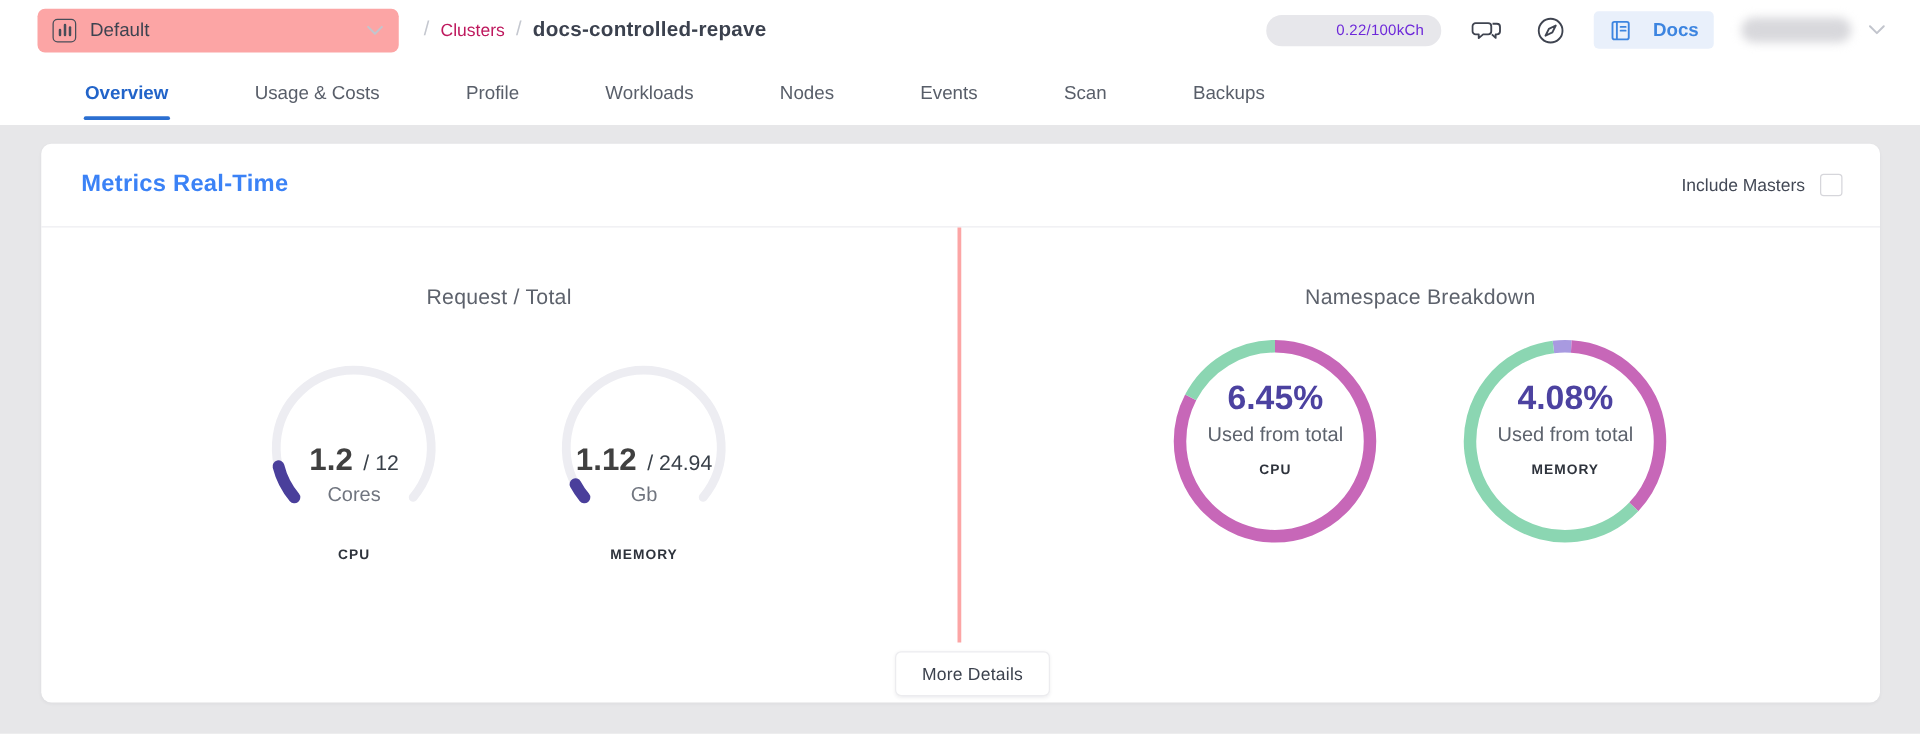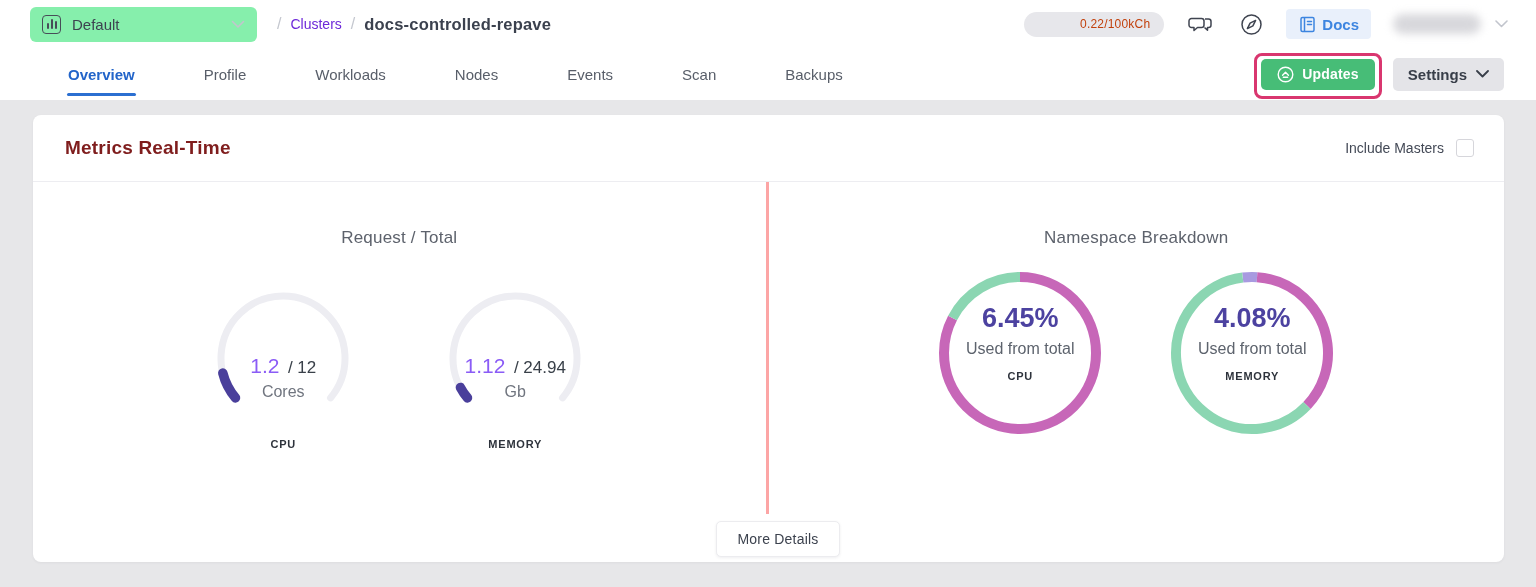--- a/index.html
+++ b/index.html
@@ -1,67 +1,67 @@
 <!DOCTYPE html>
 <html><head>
 <meta charset="utf-8">
 <style>
   * { margin:0; padding:0; box-sizing:border-box; }
   html,body { width:1536px; height:587px; overflow:hidden; }
   body { font-family:"Liberation Sans","DejaVu Sans",sans-serif; background:#e7e7e9; color:#3d4350; }
 
   
   .topbar { height:48px; background:#ffffff; display:flex; align-items:center; padding:0 28px 0 30px; }
-  .workspace-select { width:227px; height:35px; background:#86efac; border-radius:6px; display:flex; align-items:center; gap:11px; padding:0 12px; cursor:pointer; }
+  .workspace-select { width:289px; height:35px; background:#fca5a5; border-radius:6px; display:flex; align-items:center; gap:11px; padding:0 12px; cursor:pointer; }
   .ws-icon { width:19px; height:19px; border:1.5px solid #474d58; border-radius:4px; display:flex; align-items:flex-end; justify-content:center; gap:2px; padding:3px 3px 3.5px; }
   .ws-icon i { display:block; width:2px; background:#474d58; border-radius:1px; }
   .ws-label { font-size:15px; color:#3d4350; }
   .chev { margin-left:auto; }
   .breadcrumb { display:flex; align-items:center; gap:9px; margin-left:20px; font-size:15px; }
   .bc-sep { color:#c4c7cf; font-size:16px; }
-  .bc-link { color:#6d28d9; font-size:14px; cursor:pointer; }
+  .bc-link { color:#be185d; font-size:14px; cursor:pointer; }
   .bc-current { color:#3b414e; font-size:16.5px; font-weight:700; letter-spacing:.2px; }
   .topbar-right { margin-left:auto; display:flex; align-items:center; }
-  .usage-pill { width:140px; height:25px; background:#e7e7eb; border-radius:13px; font-size:12px; color:#c2410c; display:flex; align-items:center; justify-content:flex-end; padding-right:14px; letter-spacing:.2px; }
+  .usage-pill { width:140px; height:25px; background:#e7e7eb; border-radius:13px; font-size:12px; color:#6d28d9; display:flex; align-items:center; justify-content:flex-end; padding-right:14px; letter-spacing:.2px; }
   .icon-btn { margin-left:24px; cursor:pointer; display:flex; align-items:center; }
-  .docs-btn { margin-left:22px; height:30px; background:#e9f0fb; border:none; border-radius:4px; display:flex; align-items:center; gap:5px; padding:0 12px; color:#3d85e0; font-size:15px; font-weight:700; cursor:pointer; font-family:inherit; }
+  .docs-btn { margin-left:22px; height:30px; background:#e9f0fb; border:none; border-radius:4px; display:flex; align-items:center; gap:16px; padding:0 12px; color:#3d85e0; font-size:15px; font-weight:700; cursor:pointer; font-family:inherit; }
   .user-menu { margin-left:22px; display:flex; align-items:center; gap:14px; cursor:pointer; }
   .user-blur { width:88px; height:20px; background:#d8d8dc; border-radius:10px; filter:blur(4px); }
 
   
   .tabbar { height:52px; background:#ffffff; display:flex; align-items:center; padding:0 32px 0 33px; position:relative; }
   .tabs { display:flex; gap:33px; height:100%; }
   .tab { display:flex; align-items:center; font-size:15px; font-weight:500; color:#585e69; cursor:pointer; position:relative; padding:0 1px;margin-left:34px; }
   .tab.active { color:#2264c9; font-weight:700; }
   .tab.active::after { content:""; position:absolute; left:0; right:0; bottom:4px; height:3px; border-radius:2px; background:#2b6fd1; }
   .tabbar-right { margin-left:auto; display:flex; align-items:center; gap:10px; }
   .updates-wrap { position:relative; }
   .updates-btn { height:31px; background:#47bd77; color:#fff; border:none; border-radius:5px; font-size:14px; font-weight:700; display:flex; align-items:center; gap:8px; padding:0 16px; cursor:pointer; font-family:inherit; letter-spacing:.2px; }
   .updates-highlight { position:absolute; top:-6px; left:-7px; right:-7px; bottom:-9px; border:3px solid #d9366f; border-radius:8px; pointer-events:none; }
   .settings-btn { height:33px; background:#e4e4e8; color:#383e49; border:none; border-radius:5px; font-size:15px; font-weight:700; display:flex; align-items:center; gap:9px; padding:0 15px; cursor:pointer; font-family:inherit; margin-left:8px; }
 
   
   .page { padding:15px 32px 0 33px; }
   .card { background:#ffffff; border-radius:8px; height:447px; box-shadow:0 1px 3px rgba(40,40,60,.05); position:relative; }
   .card-header { height:67px; display:flex; align-items:center; justify-content:space-between; padding:0 30px 0 32px; border-bottom:1px solid #ededf1; }
-  .card-title { font-size:19px; font-weight:700; color:#7f1d1d; letter-spacing:.2px; }
+  .card-title { font-size:19px; font-weight:700; color:#3b82f6; letter-spacing:.2px; }
   .include-masters { display:flex; align-items:center; gap:12px; }
   .im-label { font-size:14px; color:#434956; }
   .checkbox { width:18px; height:18px; background:#fff; border:1px solid #d6d6db; border-radius:3px; cursor:pointer; }
 
   .charts { display:flex; height:332px; }
   .chart-half { width:50%; display:flex; flex-direction:column; align-items:center; }
   .chart-half.left { border-right:3px solid #fca5a5; }
   .section-title { margin-top:46px; font-size:17px; color:#5d626c; letter-spacing:.2px; }
 
   .gauge-row { display:flex; gap:72px; margin-top:38px; }
   .gauge { width:160px; text-align:center; position:relative; }
   .gauge svg { display:block; }
   .gauge-text { position:absolute; top:68px; left:0; right:0; }
-  .gauge-value { font-size:21px; font-weight:400; color:#8b5cf6; }
+  .gauge-value { font-size:25px; font-weight:700; color:#404040; }
   .gauge-total { font-size:17px; font-weight:500; color:#394049; margin-left:4px; }
   .gauge-unit { font-size:16px; color:#70757f; margin-top:5px; }
   .metric-label { font-size:11px; font-weight:700; color:#2e333c; letter-spacing:.8px; margin-top:2px; }
 
   .donut-row { display:flex; gap:62px; margin-top:20px; }
   .donut { width:170px; position:relative; text-align:center; }
   .donut-text { position:absolute; top:35px; left:0; right:0; }
   .donut-value { font-size:27px; font-weight:700; color:#4c42a0; }
   .donut-label { font-size:16px; color:#5d636d; margin-top:6px; }
   .donut .metric-label { margin-top:12px; }
@@ -117,45 +117,27 @@
       <svg width="13" height="8" viewBox="0 0 13 8" fill="none">
           <path d="M1 1 L6.5 6.5 L12 1" stroke="#c2c5cd" stroke-width="1.6" stroke-linecap="round" stroke-linejoin="round"></path>
         </svg>
     </div>
   </div>
 </div>
 
 <div class="tabbar">
   <div class="tabs">
     <div class="tab active">Overview</div>
+    <div class="tab">Usage &amp; Costs</div>
     <div class="tab">Profile</div>
     <div class="tab">Workloads</div>
     <div class="tab">Nodes</div>
     <div class="tab">Events</div>
     <div class="tab">Scan</div>
     <div class="tab">Backups</div>
-  </div>
-  <div class="tabbar-right">
-    <div class="updates-wrap">
-      <button class="updates-btn">
-        <svg width="17" height="17" viewBox="0 0 17 17" fill="none" stroke="#ffffff" stroke-width="1.4" stroke-linecap="round" stroke-linejoin="round">
-          <circle cx="8.5" cy="8.5" r="7.3"></circle>
-          <path d="M5.6 9.2 L8.5 6.3 L11.4 9.2"></path>
-          <path d="M6.3 11.3 H10.7"></path>
-        </svg>
-        <span>Updates</span>
-      </button>
-      <div class="updates-highlight"></div>
-    </div>
-    <button class="settings-btn">
-      <span>Settings</span>
-      <svg width="13" height="8" viewBox="0 0 13 8" fill="none">
-          <path d="M1 1 L6.5 6.5 L12 1" stroke="#383e49" stroke-width="1.8" stroke-linecap="round" stroke-linejoin="round"></path>
-        </svg>
-    </button>
   </div>
 </div>
 
 <div class="page">
   <div class="card">
     <div class="card-header">
       <div class="card-title">Metrics Real-Time</div>
       <div class="include-masters">
         <span class="im-label">Include Masters</span>
         <div class="checkbox"></div>

